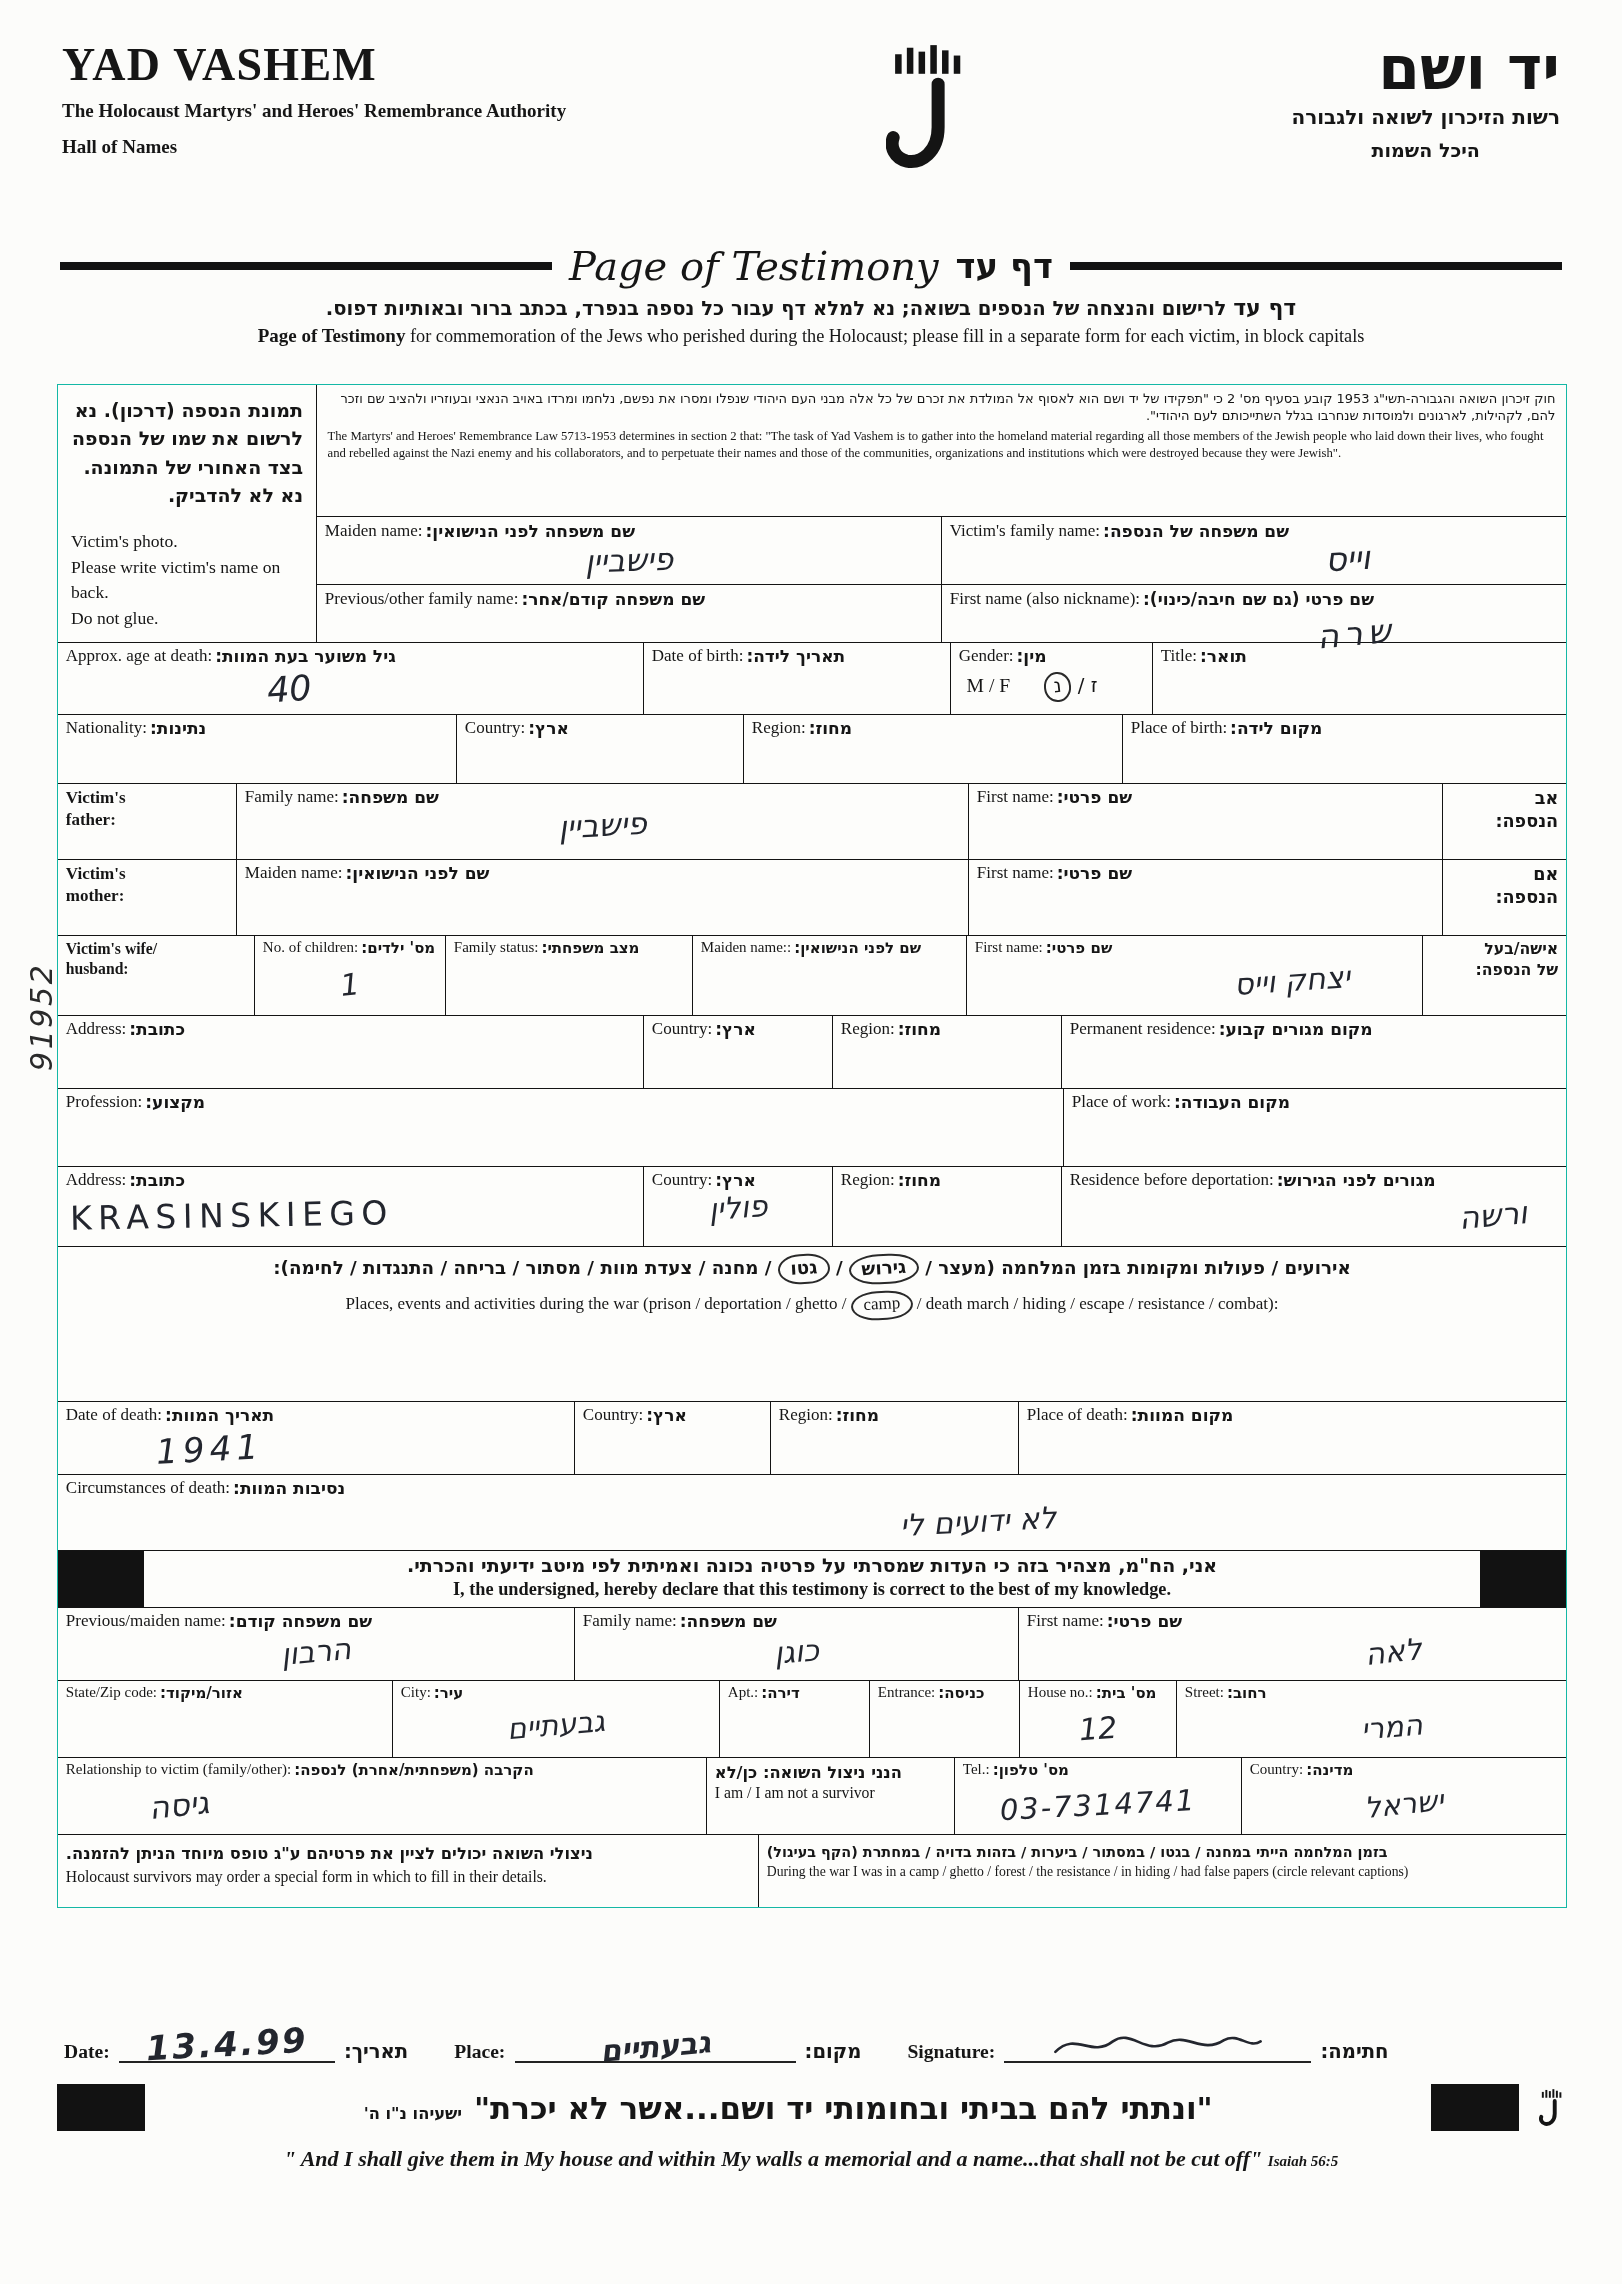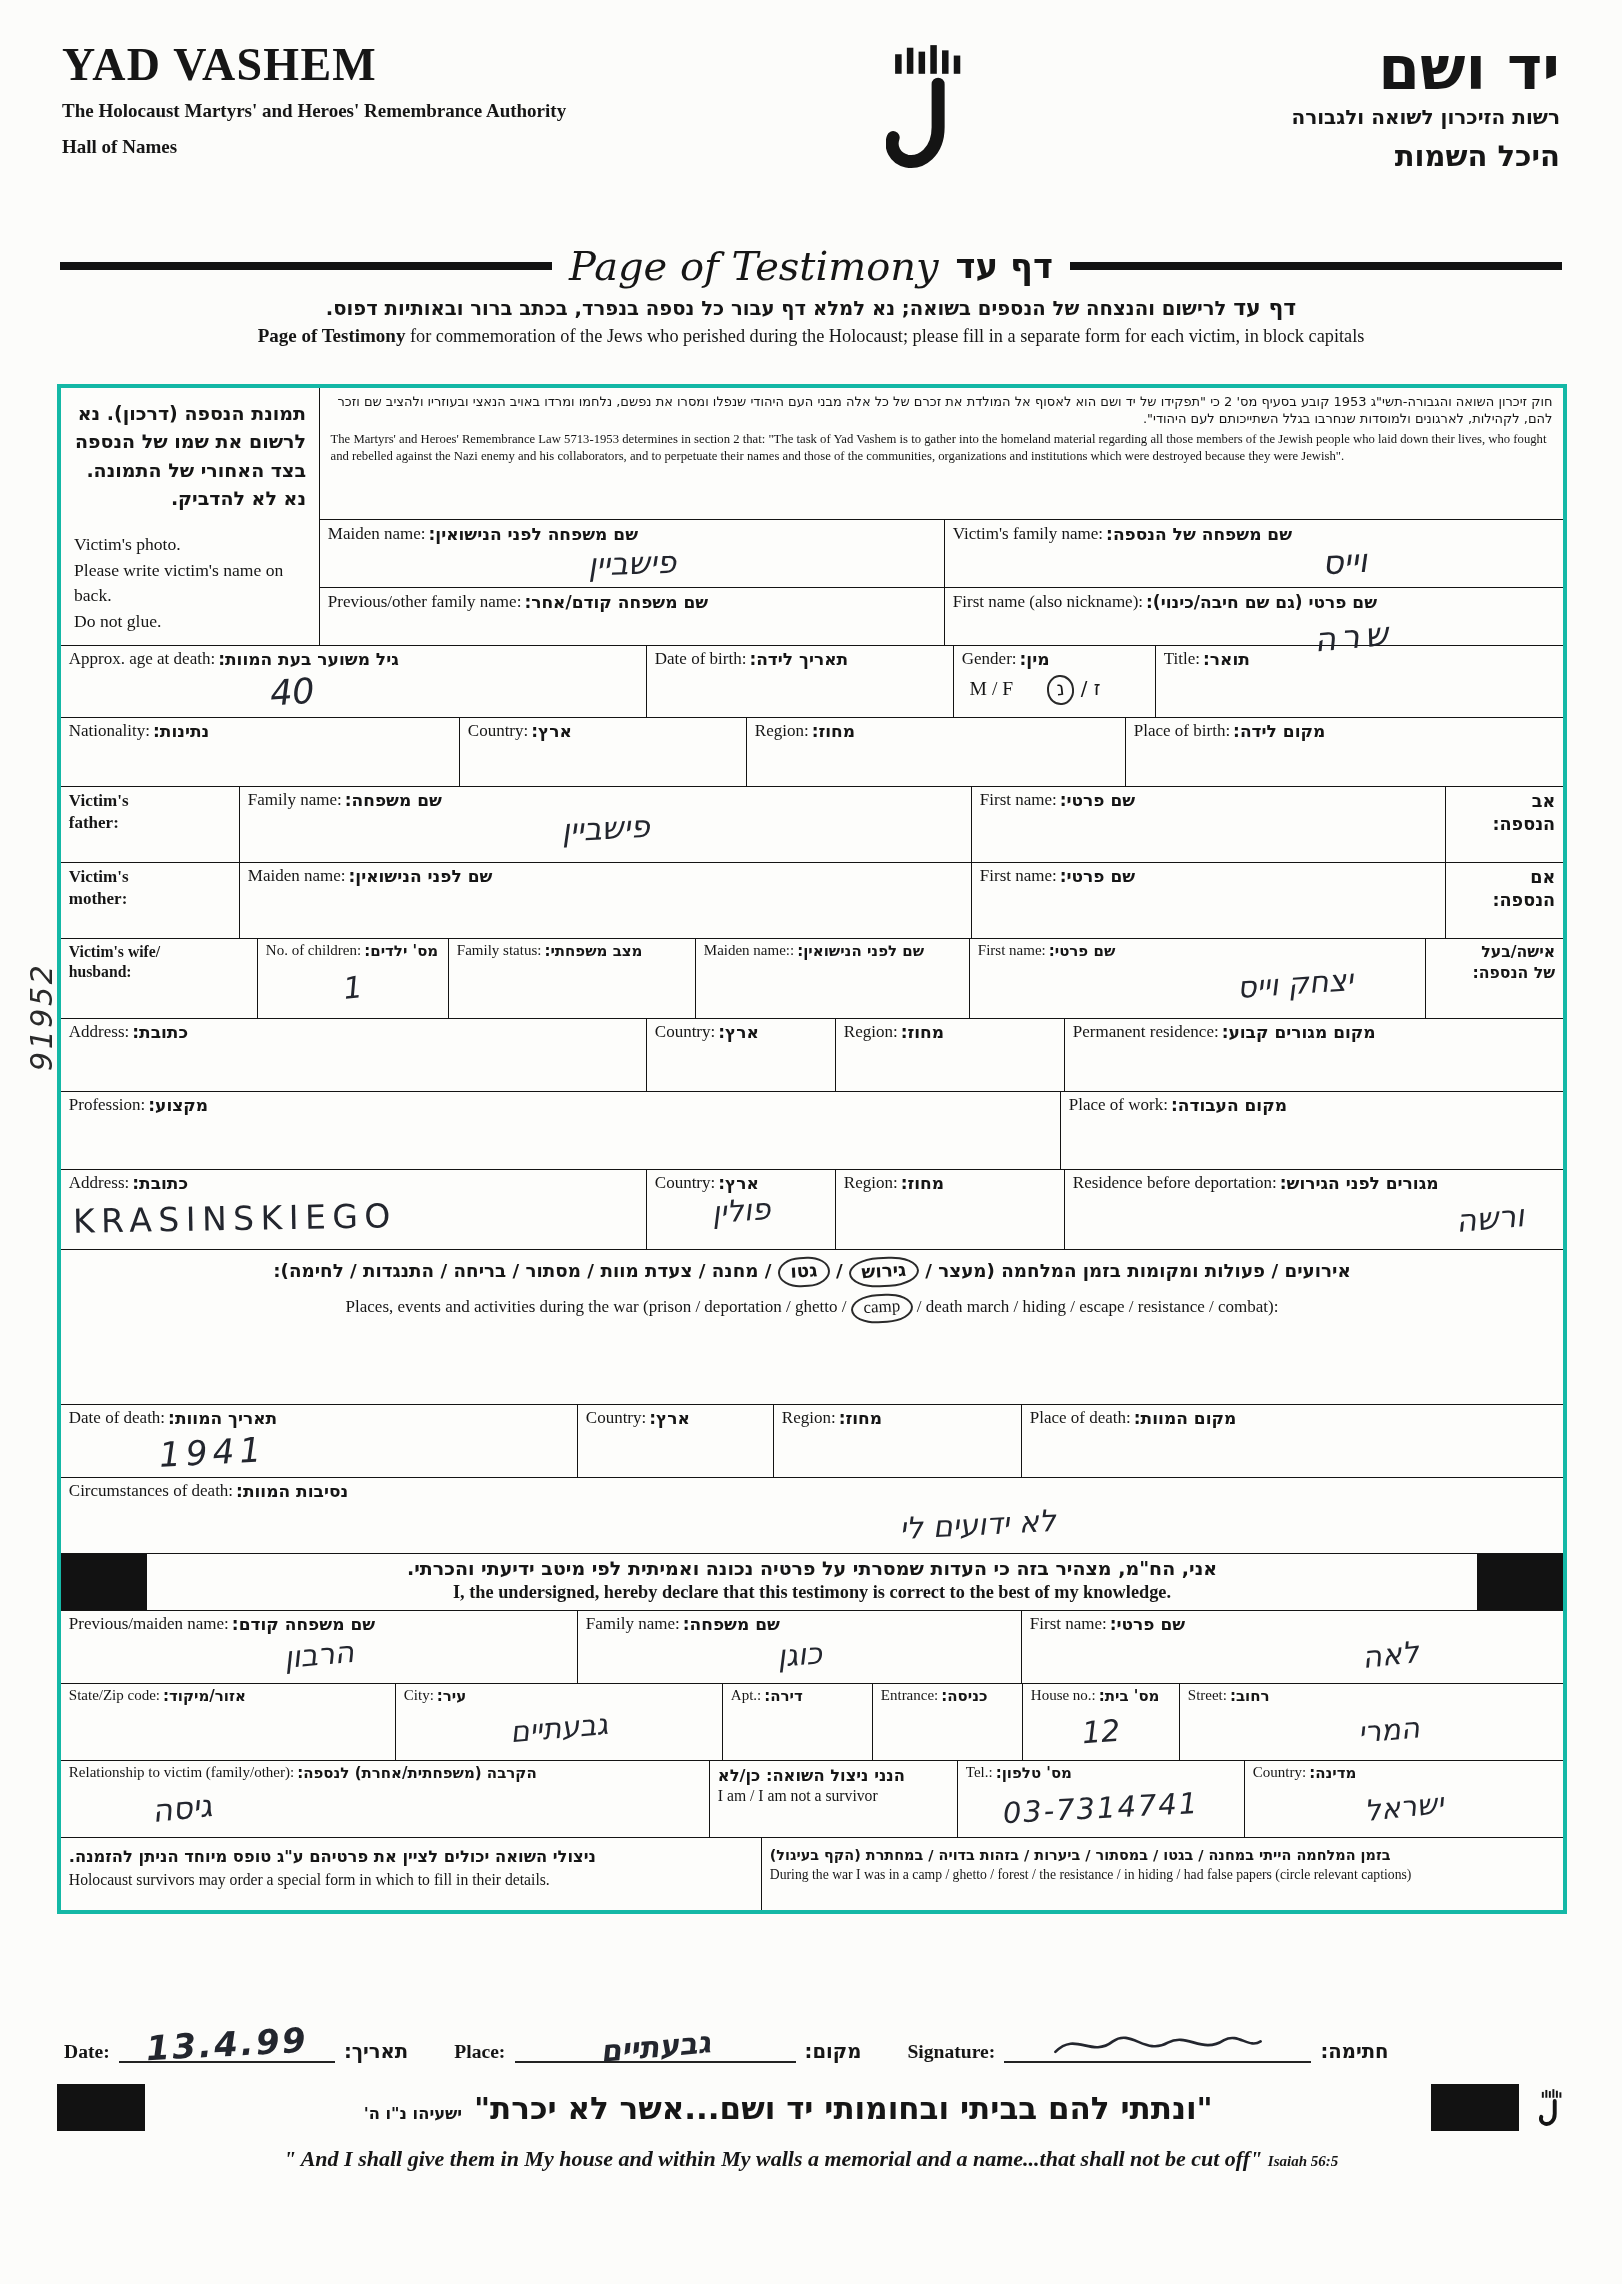--- a/index.html
+++ b/index.html
@@ -9,35 +9,35 @@
 
   
   .header { position:absolute; top:38px; left:62px; right:62px; display:flex; justify-content:space-between; }
   .h-left .org { font-size:46px; font-weight:bold; letter-spacing:1.3px; }
   .h-left .sub { font-size:19px; font-weight:bold; margin-top:9.1px; }
   .h-left .hall { font-size:19px; font-weight:bold; margin-top:14.4px; }
   .h-center { margin-top:2.6px; }
   .h-right { text-align:right; direction:rtl; font-family:"DejaVu Sans", sans-serif; }
   .h-right .org { font-size:60px; font-weight:bold; line-height:1; }
   .h-right .sub { font-size:20px; font-weight:bold; margin-top:6.5px; }
-  .h-right .hall { font-size:29px; font-weight:bold; margin-top:10.5px; }
+  .h-right .hall { font-size:19px; font-weight:bold; margin-top:10.5px;text-align:center; }
 
   .title-band { position:absolute; top:243px; left:60px; right:60px; display:flex; align-items:center; gap:17px; }
   .bar { flex:1; height:8.5px; background:#121212; }
   .title-en { font-size:40px; font-style:italic; font-family:"DejaVu Serif", serif; }
   .title-he { font-size:34px; font-weight:bold; font-family:"DejaVu Sans", sans-serif; }
 
   .intro { position:absolute; top:295px; left:60px; right:60px; text-align:center; }
   .intro .he { direction:rtl; font-family:"DejaVu Sans", sans-serif; font-weight:bold; font-size:19.6px; }
   .intro .he b { font-size:22px; }
   .intro .en { font-size:18.3px; margin-top:5.2px; }
   .intro .en b { font-size:19px; }
 
   
-  .form { position:absolute; top:384px; left:57px; width:1510px; border:4px solid #14b8a6; background:#fdfdfb; }
+  .form { position:absolute; top:384px; left:57px; width:1510px; border:1px solid #14b8a6; background:#fdfdfb; }
   .form > * + * { border-top:1.3px solid #141414; }
   .row { display:flex; position:relative; }
   .cell { position:relative; padding:3.9px 7.8px; }
   .cell + .cell { border-left:1.3px solid #141414; }
   .grow { flex:1; }
   .labels { display:flex; justify-content:flex-start; align-items:flex-start; gap:3px; }
   .en-l { font-size:17px; }
   .he-l { font-size:17px; font-weight:bold; font-family:"DejaVu Sans", sans-serif; direction:rtl; white-space:nowrap; }
   .sm .en-l, .sm .he-l { font-size:15px; }
   .hdr-en { font-weight:bold; font-size:17px; line-height:1.25; }

